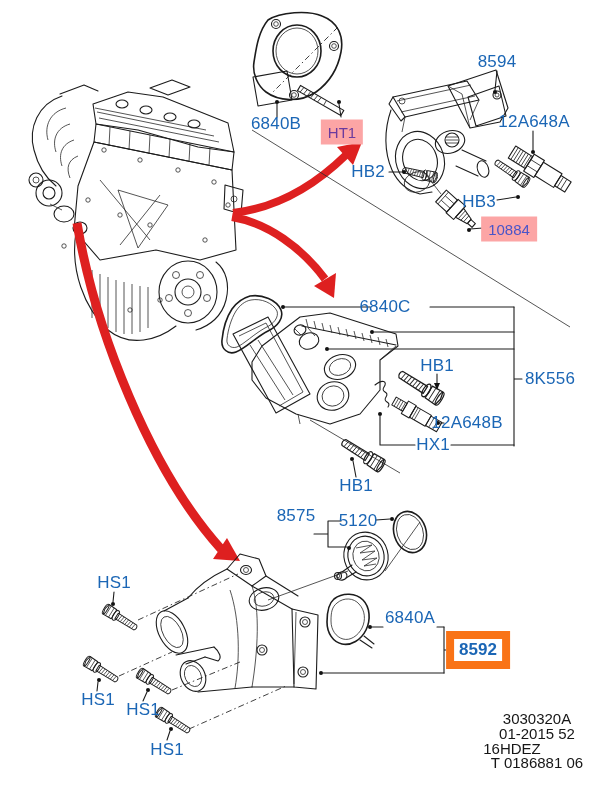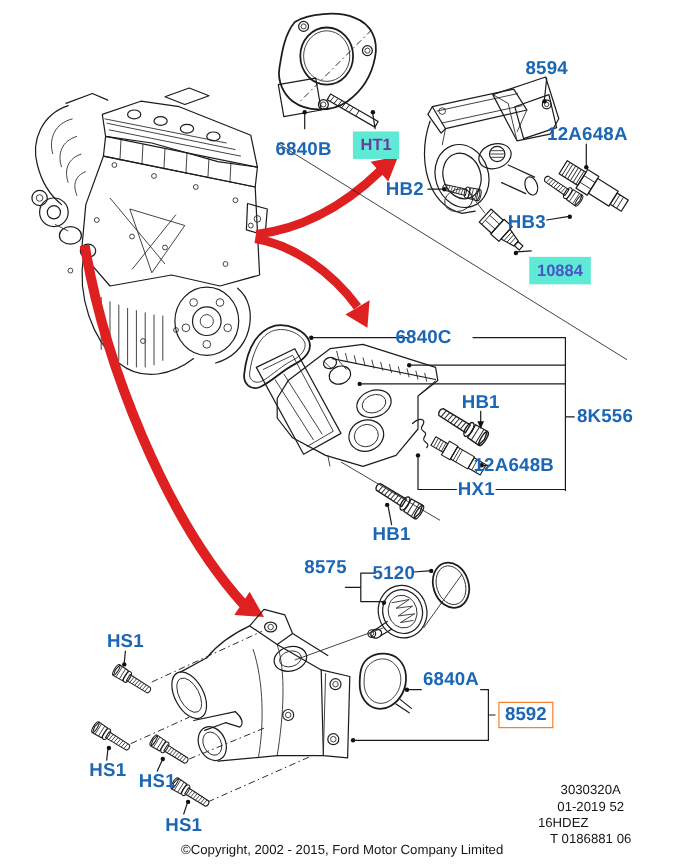--- a/index.html
+++ b/index.html
@@ -8,29 +8,29 @@
   #art{position:absolute;left:0;top:0;}
   .ln{fill:none;stroke:#1c1c1c;stroke-width:1.1;stroke-linejoin:round;stroke-linecap:round;}
   .ln2{fill:none;stroke:#1c1c1c;stroke-width:1.6;stroke-linejoin:round;stroke-linecap:round;}
   .thin{fill:none;stroke:#2a2a2a;stroke-width:0.8;}
   .dsh{fill:none;stroke:#2a2a2a;stroke-width:0.9;stroke-dasharray:6 3 1.5 3;}
   .dot{fill:#111;stroke:none;}
   .redstroke{fill:none;stroke:#de2020;stroke-width:8;stroke-linecap:butt;}
   .redstroke.big{stroke-width:9;}
   .redfill{fill:#de2020;stroke:none;}
   .pl{position:absolute;transform:translate(-50%,-50%);color:#1b66b5;
-      font-weight:bold;font-size:17px;white-space:nowrap;letter-spacing:0.2px;}
-  .redbox{position:absolute;transform:translate(-50%,-50%);background:#5eead4;
-      color:#6b3b9e;font-weight:bold;font-size:15px;padding:4px 7px;white-space:nowrap;}
+      font-weight:normal;font-size:17px;white-space:nowrap;letter-spacing:0.2px;}
+  .redbox{position:absolute;transform:translate(-50%,-50%);background:#fca5a5;
+      color:#6b3b9e;font-weight:normal;font-size:15px;padding:4px 7px;white-space:nowrap;}
   .redbox.b10884{color:#4a55c8;}
   .selbox{position:absolute;transform:translate(-50%,-50%);background:#fff;
-      border:1px solid #f97316;color:#1b66b5;font-weight:bold;font-size:17px;
+      border:8px solid #f97316;color:#1b66b5;font-weight:bold;font-size:17px;
       padding:1px 5px;white-space:nowrap;}
   .smalltxt{position:absolute;transform:translate(-50%,-50%);color:#161616;
-      font-size:12px;white-space:nowrap;}
+      font-size:15px;white-space:nowrap;}
 </style>
 </head>
 <body>
 
 <div id="canvas">
 
 <svg id="art" width="613" height="785" viewBox="0 0 613 785">
   <defs>
     <g id="boltsym">
       <path class="ln" d="M1,-3.2 C-1,-1.6 -1,1.6 1,3.2 L26,3.6 L26,-3.6 Z"></path>
@@ -313,44 +313,43 @@
     <path class="ln" d="M97,691 L98,682"></path>
         <circle class="dot" cx="99" cy="680" r="2"></circle>
     <path class="ln" d="M143,701 L147,692"></path>
         <circle class="dot" cx="148" cy="690" r="2"></circle>
     <path class="ln" d="M167,740 L170,731"></path>
         <circle class="dot" cx="171" cy="729" r="2"></circle>
     <path class="dsh" d="M138,620 L238,574 M119,676 L172,652 M172,690 L240,662 M189,729 L286,686"></path>
   </g>
 </svg>
 
-<div class="pl" style="left:276px;top:136px">6840B</div>
+<div class="pl" style="left:276px;top:124px">6840B</div>
 <div class="pl" style="left:497px;top:62px">8594</div>
 <div class="pl" style="left:534px;top:122px">12A648A</div>
 <div class="pl" style="left:368px;top:172px">HB2</div>
 <div class="pl" style="left:479px;top:202px">HB3</div>
 <div class="redbox" style="left:342px;top:132px">HT1</div>
-<div class="redbox b10884" style="left:509px;top:246px">10884</div>
+<div class="redbox b10884" style="left:509px;top:229px">10884</div>
 
 <div class="pl" style="left:385px;top:307px">6840C</div>
 <div class="pl" style="left:437px;top:366px">HB1</div>
 <div class="pl" style="left:550px;top:379px">8K556</div>
 <div class="pl" style="left:467px;top:423px">12A648B</div>
 <div class="pl" style="left:433px;top:445px">HX1</div>
 <div class="pl" style="left:356px;top:486px">HB1</div>
 
 <div class="pl" style="left:358px;top:521px">5120</div>
 <div class="pl" style="left:296px;top:516px">8575</div>
 <div class="pl" style="left:410px;top:618px">6840A</div>
 <div class="selbox" style="left:478px;top:650px">8592</div>
 <div class="pl" style="left:114px;top:583px">HS1</div>
 <div class="pl" style="left:98px;top:700px">HS1</div>
 <div class="pl" style="left:143px;top:710px">HS1</div>
 <div class="pl" style="left:167px;top:750px">HS1</div>
 
 <div class="smalltxt" style="left:537px;top:718px">3030320A</div>
-<div class="smalltxt" style="left:537px;top:733px">01-2019 52</div>
+<div class="smalltxt" style="left:537px;top:733px">01-2015 52</div>
 <div class="smalltxt" style="left:512px;top:748px">16HDEZ</div>
 <div class="smalltxt" style="left:537px;top:762px">T 0186881 06</div>
 
-<div class="smalltxt" style="left:311px;top:772px;font-size:12px">©Copyright, 2002 - 2015, Ford Motor Company Limited</div>
 
 </div>
 
 </body></html>

